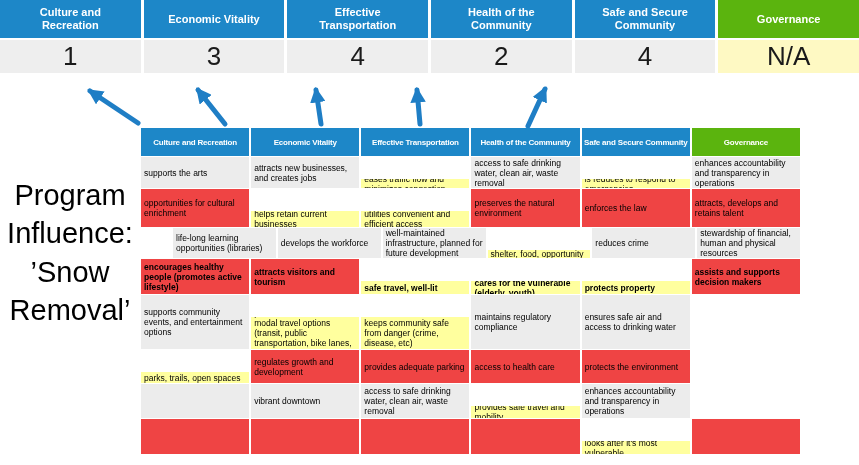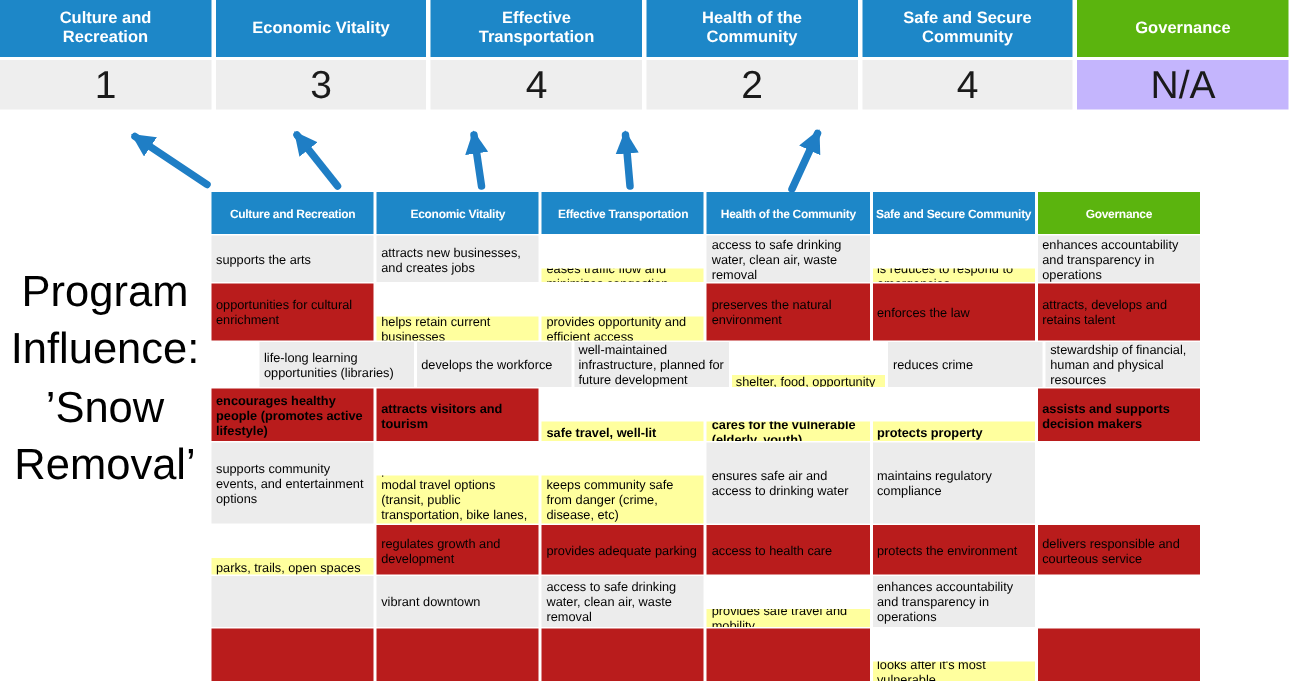--- a/index.html
+++ b/index.html
@@ -31,21 +31,21 @@
   }
   
   #influence-matrix{position:absolute;left:141px;top:128px;width:659px;}
   .mrow{display:grid;grid-template-columns:repeat(6,1fr);gap:2px;margin-bottom:1px;}
   .mhead{
     color:#fff;font-weight:bold;font-size:8px;letter-spacing:-0.2px;line-height:9px;
     display:flex;align-items:center;justify-content:center;text-align:center;
     padding:1px 2px;box-sizing:border-box;overflow:hidden;
   }
   .mcell{
-    background:#b91c1c;font-size:8.5px;line-height:10px;
+    background:#ef4444;font-size:8.5px;line-height:10px;
     display:flex;align-items:center;text-align:left;
     padding:0 3px;box-sizing:border-box;overflow:hidden;
   }
   .mcell.alt{background:#ececec;}
   .mcell.hl{background:#ffff9e;margin-top:22px;}
 </style>
 </head>
 <body>
 
 <div id="top-band">
@@ -53,21 +53,21 @@
     <div class="pillar-head" style="background: rgb(29, 135, 200);">Economic Vitality</div>
     <div class="pillar-head" style="background: rgb(29, 135, 200);">Effective Transportation</div>
     <div class="pillar-head" style="background: rgb(29, 135, 200);">Health of the Community</div>
     <div class="pillar-head" style="background: rgb(29, 135, 200);">Safe and Secure Community</div>
     <div class="pillar-head" style="background: rgb(91, 180, 14);">Governance</div>
     <div class="pillar-score" style="background: rgb(238, 238, 238);">1</div>
     <div class="pillar-score" style="background: rgb(238, 238, 238);">3</div>
     <div class="pillar-score" style="background: rgb(238, 238, 238);">4</div>
     <div class="pillar-score" style="background: rgb(238, 238, 238);">2</div>
     <div class="pillar-score" style="background: rgb(238, 238, 238);">4</div>
-    <div class="pillar-score" style="background: #c4b5fd;">N/A</div>
+    <div class="pillar-score" style="background: #fef9c3;">N/A</div>
   </div>
 
 <svg id="arrows" width="859" height="465" viewBox="0 0 859 465">
   <defs>
     <marker id="ah" viewBox="0 0 10 10" refX="8" refY="5" markerWidth="3.1" markerHeight="3.1" orient="auto">
       <path d="M0,0 L10,5 L0,10 z" fill="#1f7ec5"></path>
     </marker>
   </defs>
   <g stroke="#1f7ec5" stroke-width="5" stroke-linecap="round" fill="none">
     <line x1="138" y1="123" x2="90" y2="91" marker-end="url(#ah)"></line>
@@ -93,21 +93,21 @@
       <div class="mcell alt">supports the arts</div>
       <div class="mcell alt">attracts new businesses, and creates jobs</div>
       <div class="mcell hl">eases traffic flow and minimizes congestion</div>
       <div class="mcell alt">access to safe drinking water, clean air, waste removal</div>
       <div class="mcell hl">is reduces to respond to emergencies</div>
       <div class="mcell alt">enhances accountability and transparency in operations</div>
     </div>
     <div class="mrow" style="height: 38px;">
       <div class="mcell">opportunities for cultural enrichment</div>
       <div class="mcell hl">helps retain current businesses</div>
-      <div class="mcell hl">provides opportunity and efficient access</div>
+      <div class="mcell hl">utilities convenient and efficient access</div>
       <div class="mcell">preserves the natural environment</div>
       <div class="mcell">enforces the law</div>
       <div class="mcell">attracts, develops and retains talent</div>
     </div>
     <div class="mrow" style="height: 30px; padding-left: 32px;">
       <div class="mcell alt">life-long learning opportunities (libraries)</div>
       <div class="mcell alt">develops the workforce</div>
       <div class="mcell alt">well-maintained infrastructure, planned for future development</div>
       <div class="mcell hl">basic needs – safety, shelter, food, opportunity to work</div>
       <div class="mcell alt">reduces crime</div>
@@ -118,30 +118,29 @@
       <div class="mcell">attracts visitors and tourism</div>
       <div class="mcell hl">safe travel, well-lit</div>
       <div class="mcell hl">cares for the vulnerable (elderly, youth)</div>
       <div class="mcell hl">protects property</div>
       <div class="mcell">assists and supports decision makers</div>
     </div>
     <div class="mrow" style="height: 54px;">
       <div class="mcell alt">supports community events, and entertainment options</div>
       <div class="mcell hl">provides access to multi-modal travel options (transit, public transportation, bike lanes, trails)</div>
       <div class="mcell hl">keeps community safe from danger (crime, disease, etc)</div>
+      <div class="mcell alt">maintains regulatory compliance</div>
       <div class="mcell alt">ensures safe air and access to drinking water</div>
-      <div class="mcell alt">maintains regulatory compliance</div>
     </div>
     <div class="mrow" style="height: 33px;">
       <div class="mcell hl">parks, trails, open spaces</div>
       <div class="mcell">regulates growth and development</div>
       <div class="mcell">provides adequate parking</div>
       <div class="mcell">access to health care</div>
       <div class="mcell">protects the environment</div>
-      <div class="mcell">delivers responsible and courteous service</div>
     </div>
     <div class="mrow" style="height: 34px;">
       <div class="mcell alt"></div>
       <div class="mcell alt">vibrant downtown</div>
       <div class="mcell alt">access to safe drinking water, clean air, waste removal</div>
       <div class="mcell hl">provides safe travel and mobility</div>
       <div class="mcell alt">enhances accountability and transparency in operations</div>
     </div>
     <div class="mrow" style="height: 35px;">
       <div class="mcell"></div>

